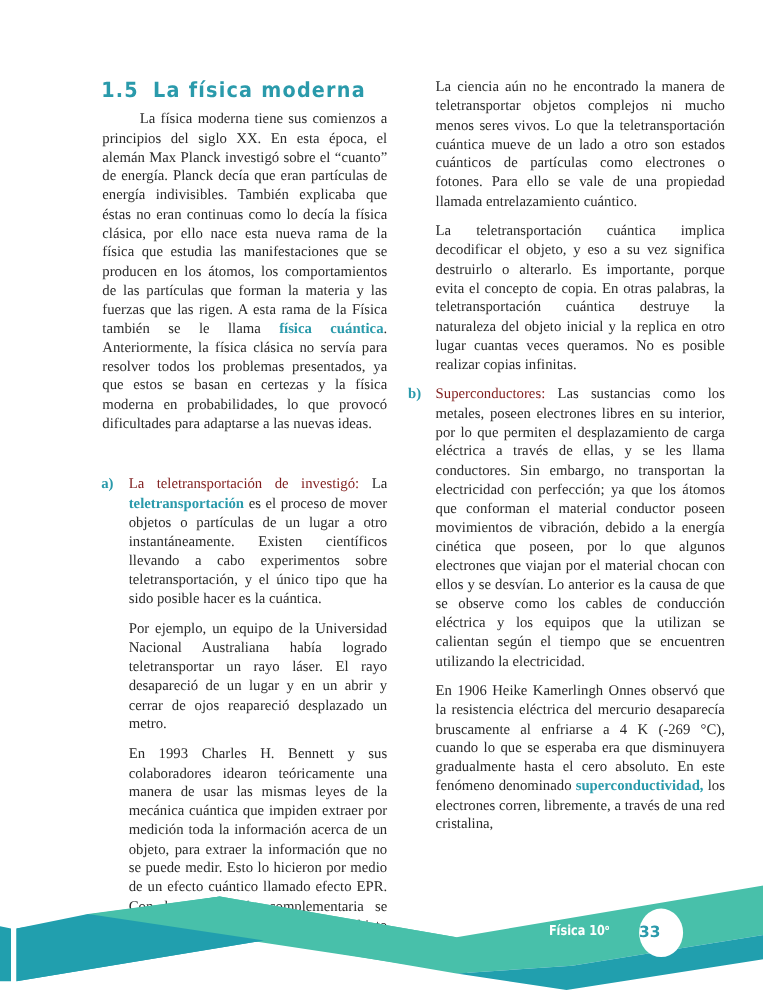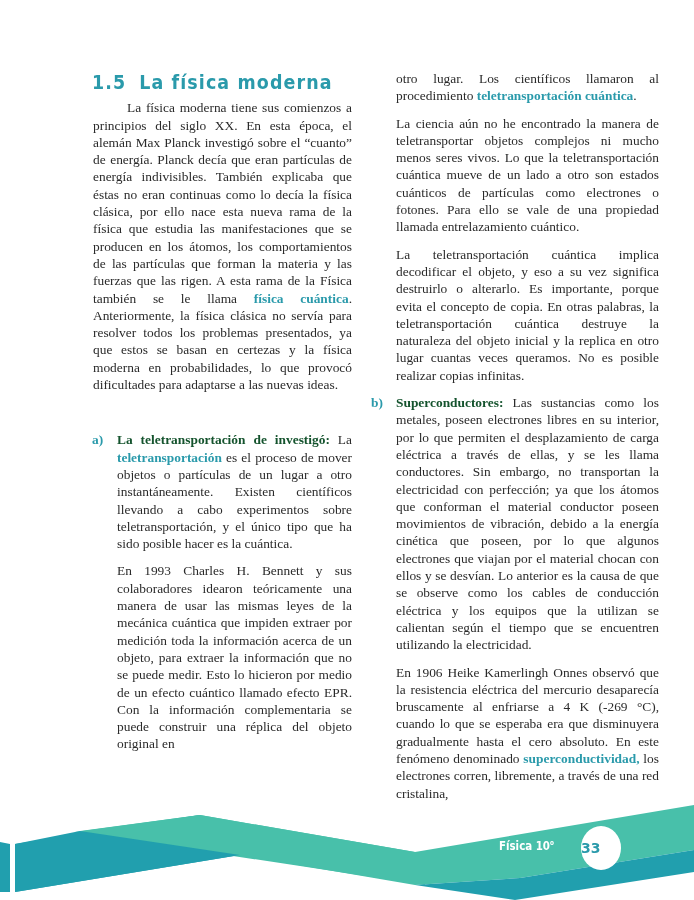--- a/index.html
+++ b/index.html
@@ -9,21 +9,21 @@
     .col-left { left: 93px; width: 259px; }
     .col-right { left: 396px; width: 263px; }
     .title { font-family: "DejaVu Sans", sans-serif; font-weight: bold; font-size: 19px;
              color: #2a9aab; letter-spacing: 1.2px; margin: 4px 0 8px -1px; transform: scaleX(0.92); transform-origin: left; white-space: nowrap; }
     .title .num { margin-right: 14px; }
     p { margin: 0 0 10px 0; }
     .indent { text-indent: 34px; }
     .hl { color: #2a9aab; font-weight: bold; }
     .item { position: relative; padding-left: 24px; }
     .item .marker { position: absolute; left: -1px; top: 0; color: #2a9aab; font-weight: bold; }
-    .item-head { color: #14532d; font-weight: bold; }
+    .item-head { color: #7f1d1d; font-weight: normal; }
     .spacer-a { height: 28px; }
     .footer { position: absolute; left: 0; top: 800px; width: 694px; height: 100px; }
     .footer svg { display: block; }
     .footer-label { position: absolute; left: 499px; top: 838px; font-family: "DejaVu Sans", sans-serif;
                     font-weight: bold; font-size: 12.5px; color: #ffffff; transform: scaleX(0.82); transform-origin: left; white-space: nowrap; }
     .footer-label sup { font-size: 7px; vertical-align: 5px; }
     .page-badge { position: absolute; left: 581px; top: 826px; width: 40px; height: 44px; border-radius: 50%;
                   background: #ffffff; display: flex; align-items: center; justify-content: flex-start; }
     .page-num { font-family: "DejaVu Sans", sans-serif; font-weight: bold; font-size: 14px; color: #2a9aab; }
   </style>
@@ -35,27 +35,27 @@
     <span class="num">1.5</span><span>La física moderna</span>
   </div>
 
   <p class="indent"><span>La física moderna tiene sus comienzos a principios del siglo XX.  En esta época, el alemán Max Planck investigó sobre el “cuanto” de energía.  Planck decía que eran partículas de energía indivisibles.  También explicaba que éstas no eran continuas como lo decía la física clásica, por ello nace esta nueva rama de la física que estudia las manifestaciones que se producen en los átomos, los comportamientos de las partículas que forman la materia y las fuerzas que las rigen. A esta rama de la Física también se le llama </span><span class="hl">física cuántica</span><span>. Anteriormente, la física clásica no servía para resolver todos los problemas presentados, ya que estos se basan en certezas y la física moderna en probabilidades, lo que provocó dificultades para adaptarse a las nuevas ideas.</span></p>
 
   <div class="spacer-a"></div>
 
   <div class="item">
     <span class="marker">a)</span>
     <p><span class="item-head">La teletransportación de investigó:</span><span> La </span><span class="hl">teletransportación</span><span> es el proceso de mover objetos o partículas de un lugar a otro instantáneamente. Existen científicos llevando a cabo experimentos sobre teletransportación, y el único tipo que ha sido posible hacer es la cuántica.</span></p>
+    <p>Por ejemplo, un equipo de la Universidad Nacional Australiana había logrado teletransportar un rayo láser. El rayo desapareció de un lugar y en un abrir y cerrar de ojos reapareció desplazado un metro.</p>
     <p>En 1993 Charles H. Bennett y sus colaboradores idearon teóricamente una manera de usar las mismas leyes de la mecánica cuántica que impiden extraer por medición toda la información acerca de un objeto, para extraer la información que no se puede medir. Esto lo hicieron por medio de un efecto cuántico llamado efecto EPR. Con la información complementaria se puede construir una réplica del objeto original en</p>
   </div>
 </div>
 
 <div class="col col-right">
   <div style="padding-left:0px;">
-    <p><span>otro lugar. Los científicos llamaron al procedimiento </span><span class="hl">teletransportación cuántica</span><span>.</span></p>
     <p>La ciencia aún no he encontrado la manera de teletransportar objetos complejos ni mucho menos seres vivos. Lo que la teletransportación cuántica mueve de un lado a otro son estados cuánticos de partículas como electrones o fotones. Para ello se vale de una propiedad llamada entrelazamiento cuántico.</p>
     <p>La teletransportación cuántica implica decodificar el objeto, y eso a su vez significa destruirlo o alterarlo. Es importante, porque evita el concepto de copia. En otras palabras, la teletransportación cuántica destruye la naturaleza del objeto inicial y la replica en otro lugar cuantas veces queramos. No es posible realizar copias infinitas.</p>
   </div>
 
   <div class="item" style="margin-left:-24px; padding-left:24px;">
     <span class="marker">b)</span>
     <p><span class="item-head">Superconductores:</span><span> Las sustancias como los metales, poseen electrones libres en su interior, por lo que permiten el desplazamiento de carga eléctrica a través de ellas, y se les llama conductores. Sin embargo, no transportan la electricidad con perfección; ya que los átomos que conforman el material conductor poseen movimientos de vibración, debido a la energía cinética que poseen, por lo que algunos electrones que viajan por el material chocan con ellos y se desvían. Lo anterior es la causa de que se observe como los cables de conducción eléctrica y los equipos que la utilizan se calientan según el tiempo que se encuentren utilizando la electricidad.</span></p>
     <p><span>En 1906 Heike Kamerlingh Onnes observó que la resistencia eléctrica del mercurio desaparecía bruscamente al enfriarse a 4 K (-269 °C), cuando lo que se esperaba era que disminuyera gradualmente hasta el cero absoluto. En este fenómeno denominado </span><span class="hl">superconductividad,</span><span> los electrones corren, libremente, a través de una red cristalina,</span></p>
   </div>
 </div>

